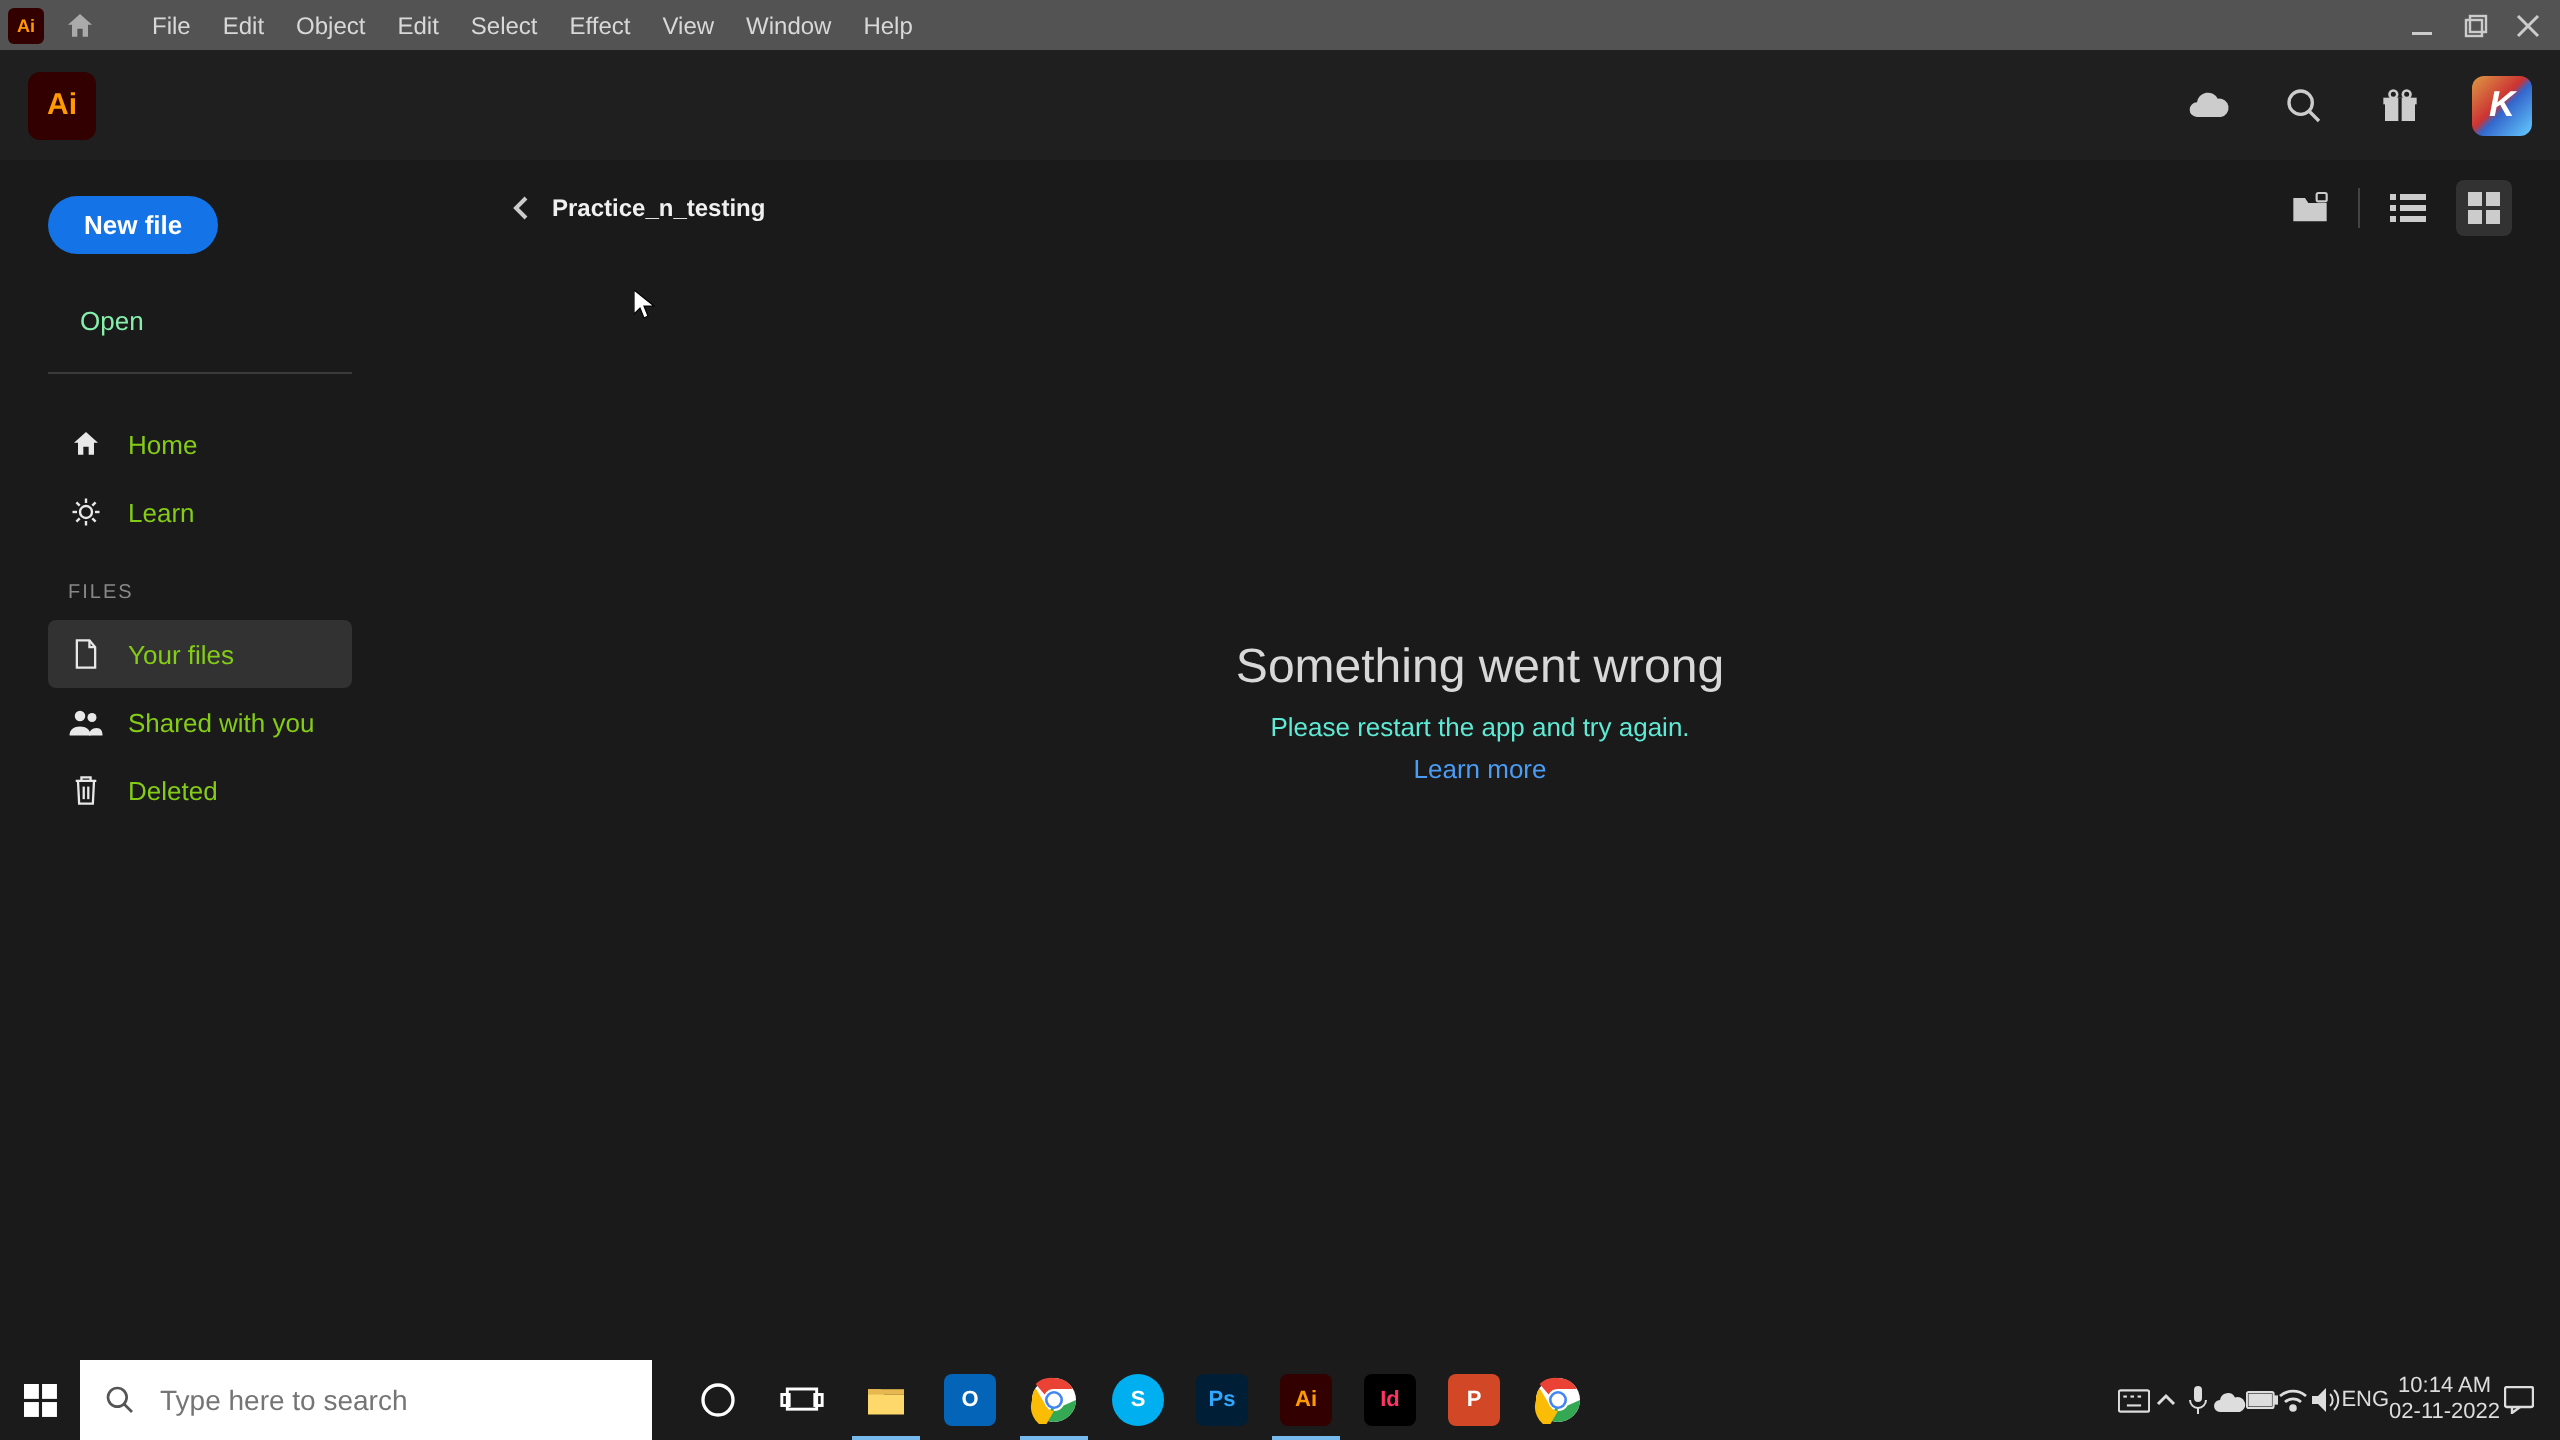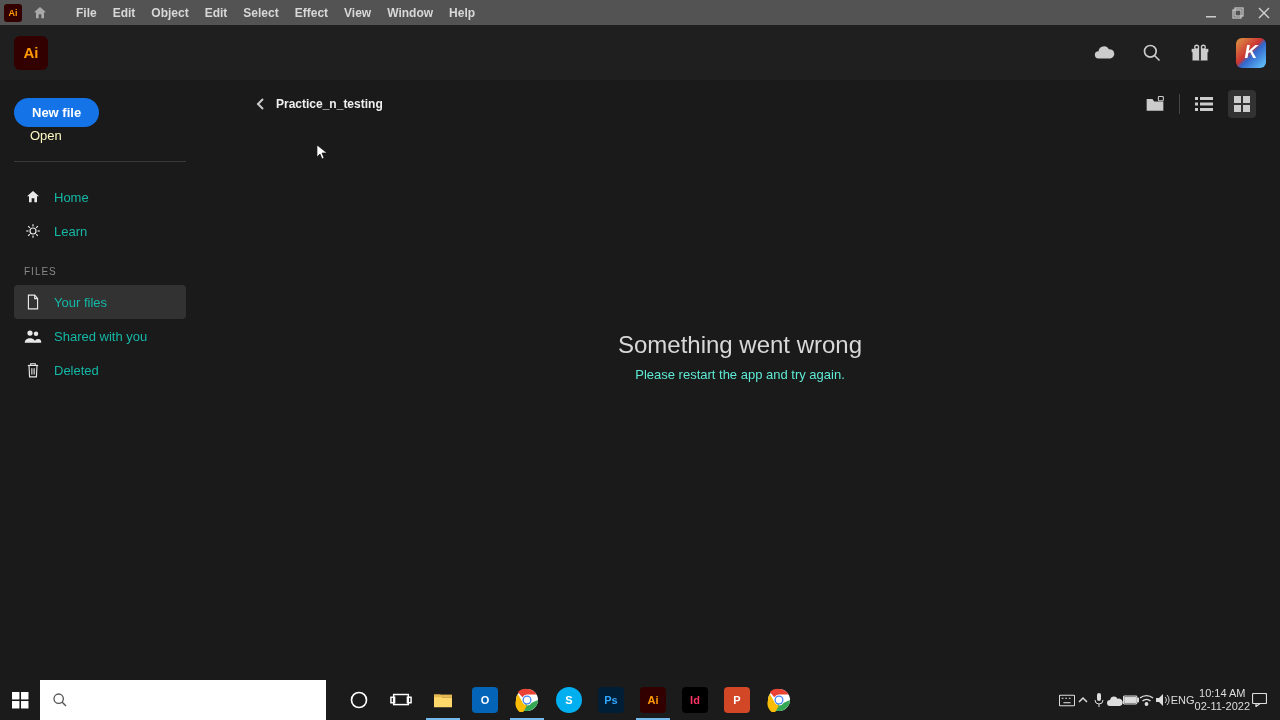--- a/index.html
+++ b/index.html
@@ -2,41 +2,41 @@
 <html><head>
 <meta charset="utf-8">
 <style>
 * { margin: 0; padding: 0; box-sizing: border-box; font-family: 'Segoe UI', Tahoma, sans-serif; }
 body { width: 1280px; height: 720px; background: #1a1a1a; color: #e8e8e8; overflow: hidden; position: relative; }
 
 
 .titlebar { height: 25px; background: #535353; display: flex; align-items: center; padding: 0 4px; font-size: 12px; color: #d8d8d8; }
 .titlebar .app-icon { width: 18px; height: 18px; background: #330000; border-radius: 3px; display: flex; align-items: center; justify-content: center; font-size: 9px; font-weight: bold; color: #ff9a00; margin-right: 8px; }
 .titlebar .home-icon { width: 20px; height: 20px; display: flex; align-items: center; justify-content: center; color: #aaa; margin-right: 18px; }
-.titlebar .menu-item { padding: 0 8px; cursor: default; font-weight: bold; }
+.titlebar .menu-item { padding: 0 8px; cursor: default; }
 .titlebar .window-controls { margin-left: auto; display: flex; gap: 14px; padding-right: 6px; color: #ccc; font-size: 11px; }
 .titlebar .window-controls span { cursor: default; }
 
 
 .headerbar { height: 55px; background: #1f1f1f; display: flex; align-items: center; padding: 0 14px; }
 .headerbar .ai-logo { width: 34px; height: 34px; background: #330000; border-radius: 6px; display: flex; align-items: center; justify-content: center; font-size: 15px; font-weight: bold; color: #ff9a00; }
 .headerbar .right-icons { margin-left: auto; display: flex; align-items: center; gap: 24px; color: #ccc; }
 .headerbar .right-icons .icon-btn { width: 24px; height: 24px; display: flex; align-items: center; justify-content: center; cursor: pointer; }
 .headerbar .avatar { width: 30px; height: 30px; border-radius: 6px; background: linear-gradient(135deg,#d94,#c33 45%,#36c 55%,#6cf); display:flex; align-items:center; justify-content:center; font-style: italic; font-weight: bold; color:#fff; font-size:18px; }
 
 
 .main { display: flex; height: 600px; }
 
 
-.sidebar { width: 200px; background: #1a1a1a; padding: 18px 14px; }
+.sidebar { width: 200px; background: #1a1a1a; padding: 18px 24px; }
 .new-file-btn { background: #1473e6; color: #fff; border: none; border-radius: 16px; padding: 7px 18px; font-size: 13px; font-weight: 600; cursor: pointer; }
-.open-btn { color: #fef9c3; font-size: 13px; margin-top: 1px; margin-left: 16px; cursor: pointer; }
+.open-btn { color: #86efac; font-size: 13px; margin-top: 26px; margin-left: 16px; cursor: pointer; }
 .sidebar-divider { border: none; border-top: 1px solid #3a3a3a; margin: 18px 0; }
 .nav-list { list-style: none; }
-.nav-item { display: flex; align-items: center; gap: 12px; padding: 8px 10px; font-size: 13px; color: #14b8a6; cursor: pointer; border-radius: 4px; }
+.nav-item { display: flex; align-items: center; gap: 12px; padding: 8px 10px; font-size: 13px; color: #84cc16; cursor: pointer; border-radius: 4px; }
 .nav-item.active { background: #323232; }
 .nav-icon { width: 18px; height: 18px; display: flex; align-items: center; justify-content: center; flex-shrink: 0; }
 .section-label { font-size: 10px; letter-spacing: 1px; color: #888; margin: 18px 0 8px 10px; }
 
 
 .content { flex: 1; background: #1a1a1a; padding: 10px 24px; position: relative; }
 .breadcrumb-row { display: flex; align-items: center; justify-content: space-between; }
 .breadcrumb { display: flex; align-items: center; gap: 10px; font-size: 12px; font-weight: 600; color: #f0f0f0; margin-left: 32px; }
 .breadcrumb .chevron { font-size: 14px; color: #ccc; cursor: pointer; }
 .view-controls { display: flex; align-items: center; gap: 10px; }
@@ -238,20 +238,21 @@
               <rect y="9" width="7" height="7"></rect>
               <rect x="9" y="9" width="7" height="7"></rect>
             </svg>
         </div>
       </div>
     </div>
 
     <div class="error-block">
       <div class="error-title">Something went wrong</div>
       <div class="error-msg">Please restart the app and try again.</div>
+      <div class="error-link">Learn more</div>
     </div>
   </div>
 </div>
 
 <div class="cursor-ptr">
   <svg width="11" height="15" viewBox="0 0 11 15">
       <path d="M0 0l0 12 3-3 2 5 2-1-2-5 5 0z" fill="#fff" stroke="#000" stroke-width="0.6"></path>
     </svg>
 </div>
 
@@ -262,20 +263,21 @@
         <rect x="8.5" width="7" height="7"></rect>
         <rect y="8.5" width="7" height="7"></rect>
         <rect x="8.5" y="8.5" width="7" height="7"></rect>
       </svg>
   </div>
   <div class="search-box">
     <svg width="16" height="16" viewBox="0 0 24 24" fill="none" stroke="#555" stroke-width="2">
         <circle cx="10" cy="10" r="7"></circle>
         <line x1="15" y1="15" x2="21" y2="21"></line>
       </svg>
+    <input type="text" placeholder="Type here to search" style="">
   </div>
   <div class="task-icons">
     <div class="ticon">
         <svg width="20" height="20" viewBox="0 0 24 24" fill="none" stroke="#fff" stroke-width="2">
           <circle cx="12" cy="12" r="9"></circle>
         </svg>
       </div>
     <div class="ticon">
         <svg width="22" height="18" viewBox="0 0 24 18" fill="none" stroke="#fff" stroke-width="1.6">
           <rect x="4" y="3" width="16" height="11"></rect>

